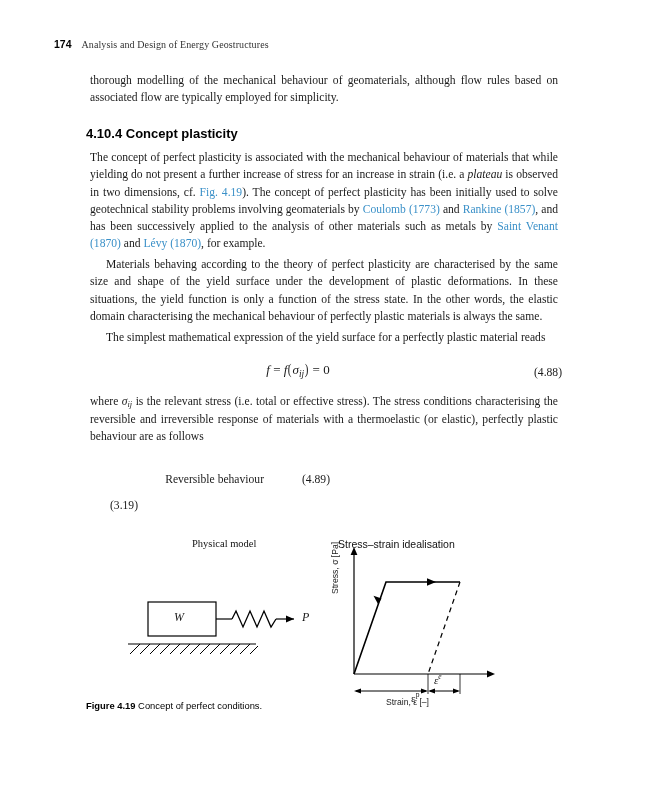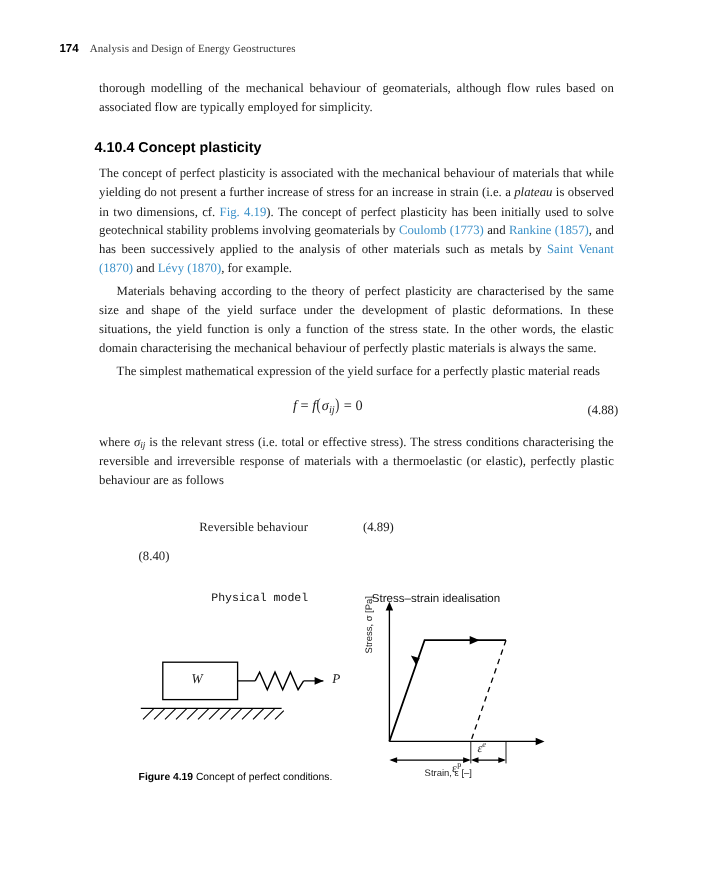--- a/index.html
+++ b/index.html
@@ -87,22 +87,21 @@
   }
   .eq-number {
     width: 52px;
     text-align: right;
     font-size: 11.6px;
   }
   .eq-labeled {
     display: flex;
     align-items: flex-end;
     width: 100%;
-    margin: 13px 16px;
-    gap: 12px;
+    margin: 13px 0;
   }
   .eq-label {
     width: 178px;
     text-align: right;
     font-size: 11.6px;
     padding-right: 14px;
   }
   .eq-expr {
     flex: 1;
     font-size: 12.6px;
@@ -121,21 +120,21 @@
     position: absolute;
     left: 86px;
     top: 534px;
     width: 476px;
     height: 190px;
   }
   .fig-caption-left {
     position: absolute;
     left: 80px;
     top: 4px;
-    font-family: Liberation Mono, monospace;
+    font-family: Liberation Serif, serif;
     font-size: 10.5px;
     color: #111;
     padding-left: 26px;
   }
   .fig-caption-right {
     position: absolute;
     left: 252px;
     top: 4px;
     font-family: "Liberation Sans", sans-serif;
     font-size: 10.5px;
@@ -143,21 +142,21 @@
   }
   .figure-caption {
     position: absolute;
     left: 86px;
     top: 700px;
     width: 476px;
     font-family: "Liberation Sans", sans-serif;
     font-size: 9.4px;
     color: #000;
   }
-  .figure-caption b { font-weight: bold; margin-left: 40px; }
+  .figure-caption b { font-weight: bold; }
   svg { display: block; }
 </style>
 </head>
 <body>
 
 <div class="page">
 
   <div class="header">
     <span class="page-number">174</span>
     <span class="running-head">Analysis and Design of Energy Geostructures</span>
@@ -185,21 +184,21 @@
     <p><span>where </span><span><span class="math-i">σ</span><span class="sub">ij</span></span><span> is the relevant stress (i.e. total or effective stress). The stress conditions characterising the reversible and irreversible response of materials with a thermoelastic (or elastic), perfectly plastic behaviour are as follows</span></p>
 
     <div class="spacer-10"></div>
 
     <div class="eq-labeled">
       <div class="eq-label">Reversible behaviour</div>
       <div class="eq-number">(4.89)</div>
     </div>
 
     <div class="eq-labeled">
-      <div class="eq-number">(8.40)</div>
+      <div class="eq-number">(3.19)</div>
     </div>
 
   </div>
 
   <div class="figure-area">
     <div class="fig-caption-left">Physical model</div>
     <div class="fig-caption-right">Stress–strain idealisation</div>
 
     <svg width="476" height="185" viewBox="0 0 476 185">
 

